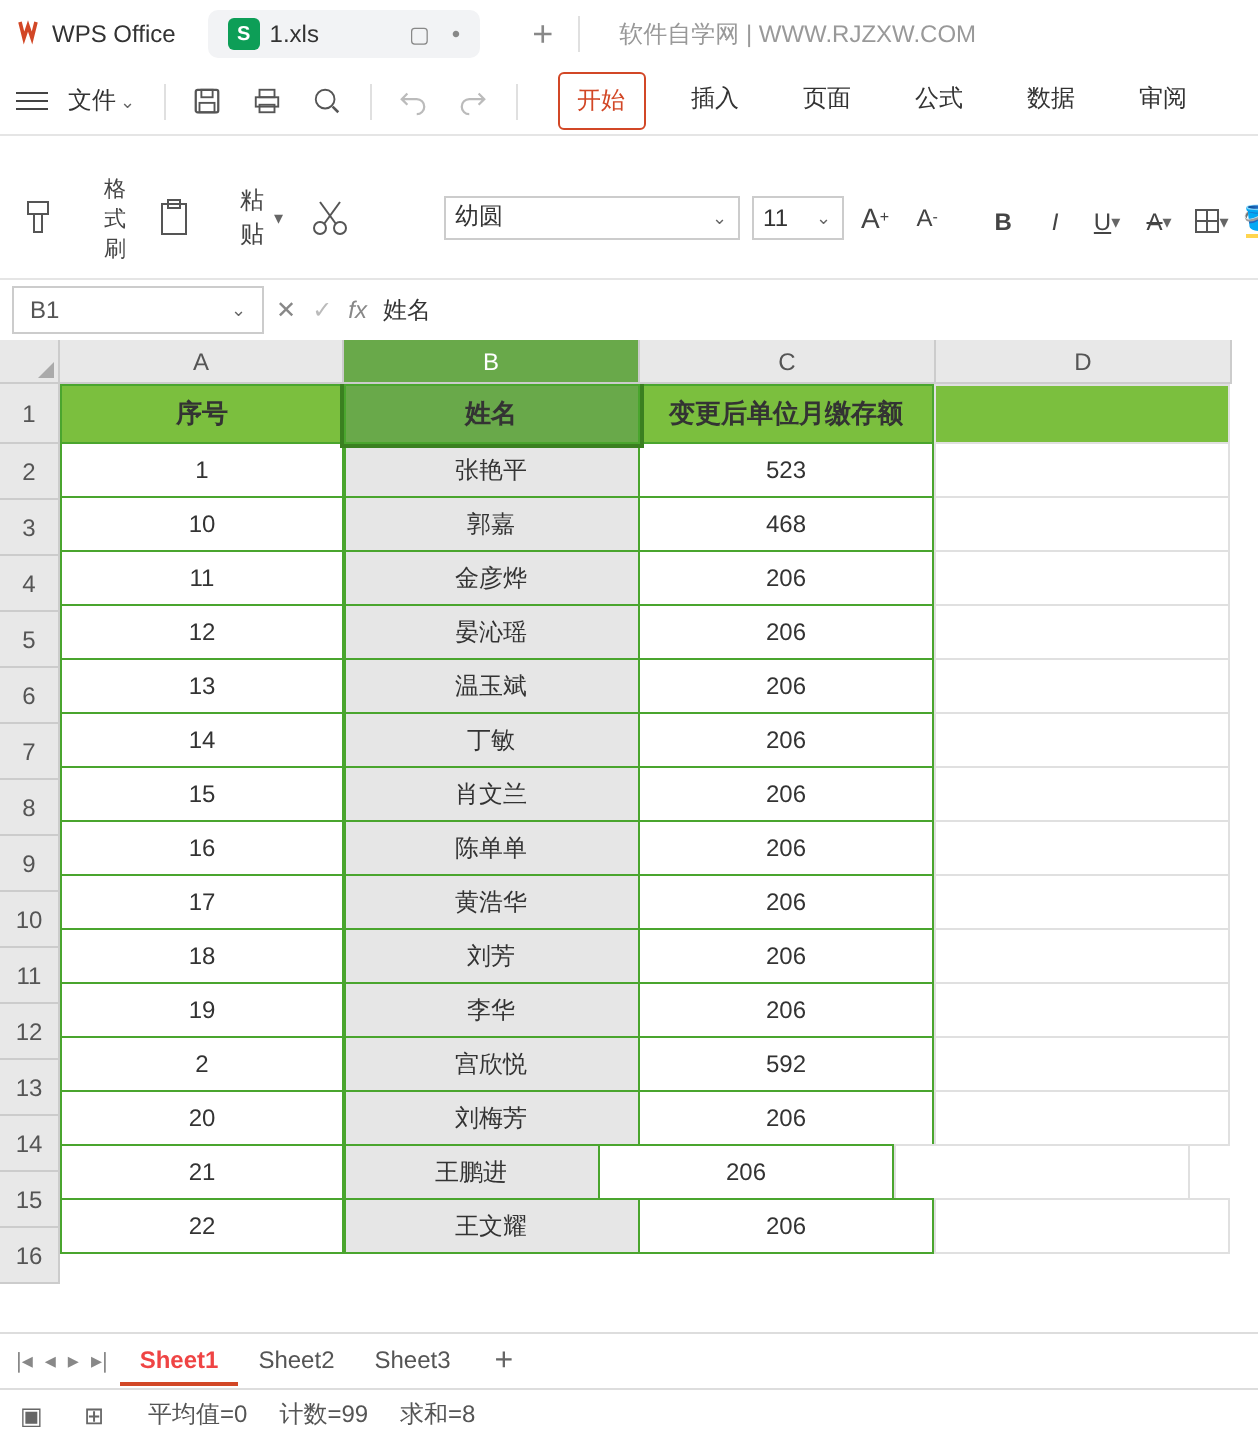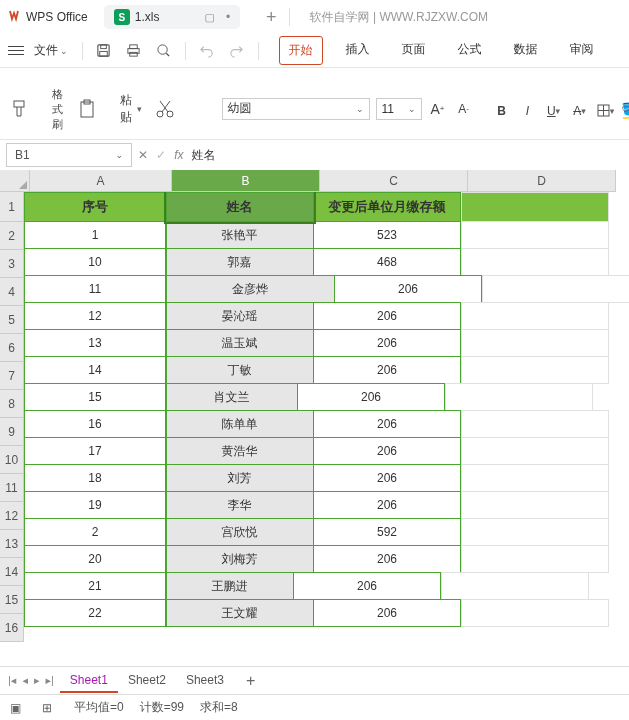--- a/index.html
+++ b/index.html
@@ -59,21 +59,21 @@
 .cell.hdr { height: 30px; background: #7bbf3e; font-weight: bold; font-size: 13px; }
 .cell.hdr.sel { background: #69a94a; outline: 2px solid #3a8020; position: relative; z-index: 2; }
 .cell.sel-col { background: #e6e6e6; }
 .cell.plain { border: 1px solid #e0e0e0; }
 .cD { border-left: 1px solid #4aa52e; }
 
 .sheet-tabs { height: 28px; display: flex; align-items: center; padding: 0 8px; gap: 6px; border-top: 1px solid #ddd; }
 .nav-arrows { display: flex; gap: 6px; color: #888; }
 .nav-arrows span { font-size: 11px; }
 .stab { padding: 4px 10px; color: #555; font-size: 12px; }
-.stab.active { font-weight: normal; color: #a21caf; border-bottom: 2.5px solid #d24726; }
+.stab.active { font-weight: bold; color: #ef4444; border-bottom: 2.5px solid #d24726; }
 .stab-add { font-size: 16px; color: #666; padding: 0 6px; }
 
 .statusbar { height: 26px; display: flex; align-items: center; padding: 0 10px; gap: 16px; border-top: 1px solid #ddd; color: #555; font-size: 12px; }
 .stat-icon { width: 16px; color: #666; }
 </style>
 </head>
 <body>
 
 <div class="titlebar">
   <div class="app-logo">
@@ -368,21 +368,21 @@
             <div class="cell plain cD" style="width: 148px;"></div>
           </div>
           <div class="grow">
             <div class="cell" style="width: 142px;">10</div>
             <div class="cell sel-col" style="width: 148px;">郭嘉</div>
             <div class="cell" style="width: 148px;">468</div>
             <div class="cell plain cD" style="width: 148px;"></div>
           </div>
           <div class="grow">
             <div class="cell" style="width: 142px;">11</div>
-            <div class="cell sel-col" style="width: 169px;">金彦烨</div>
+            <div class="cell sel-col" style="width: 148px;">金彦烨</div>
             <div class="cell" style="width: 148px;">206</div>
             <div class="cell plain cD" style="width: 148px;"></div>
           </div>
           <div class="grow">
             <div class="cell" style="width: 142px;">12</div>
             <div class="cell sel-col" style="width: 148px;">晏沁瑶</div>
             <div class="cell" style="width: 148px;">206</div>
             <div class="cell plain cD" style="width: 148px;"></div>
           </div>
           <div class="grow">
@@ -392,21 +392,21 @@
             <div class="cell plain cD" style="width: 148px;"></div>
           </div>
           <div class="grow">
             <div class="cell" style="width: 142px;">14</div>
             <div class="cell sel-col" style="width: 148px;">丁敏</div>
             <div class="cell" style="width: 148px;">206</div>
             <div class="cell plain cD" style="width: 148px;"></div>
           </div>
           <div class="grow">
             <div class="cell" style="width: 142px;">15</div>
-            <div class="cell sel-col" style="width: 132px;">肖文兰</div>
+            <div class="cell sel-col" style="width: 148px;">肖文兰</div>
             <div class="cell" style="width: 148px;">206</div>
             <div class="cell plain cD" style="width: 148px;"></div>
           </div>
           <div class="grow">
             <div class="cell" style="width: 142px;">16</div>
             <div class="cell sel-col" style="width: 148px;">陈单单</div>
             <div class="cell" style="width: 148px;">206</div>
             <div class="cell plain cD" style="width: 148px;"></div>
           </div>
           <div class="grow">

